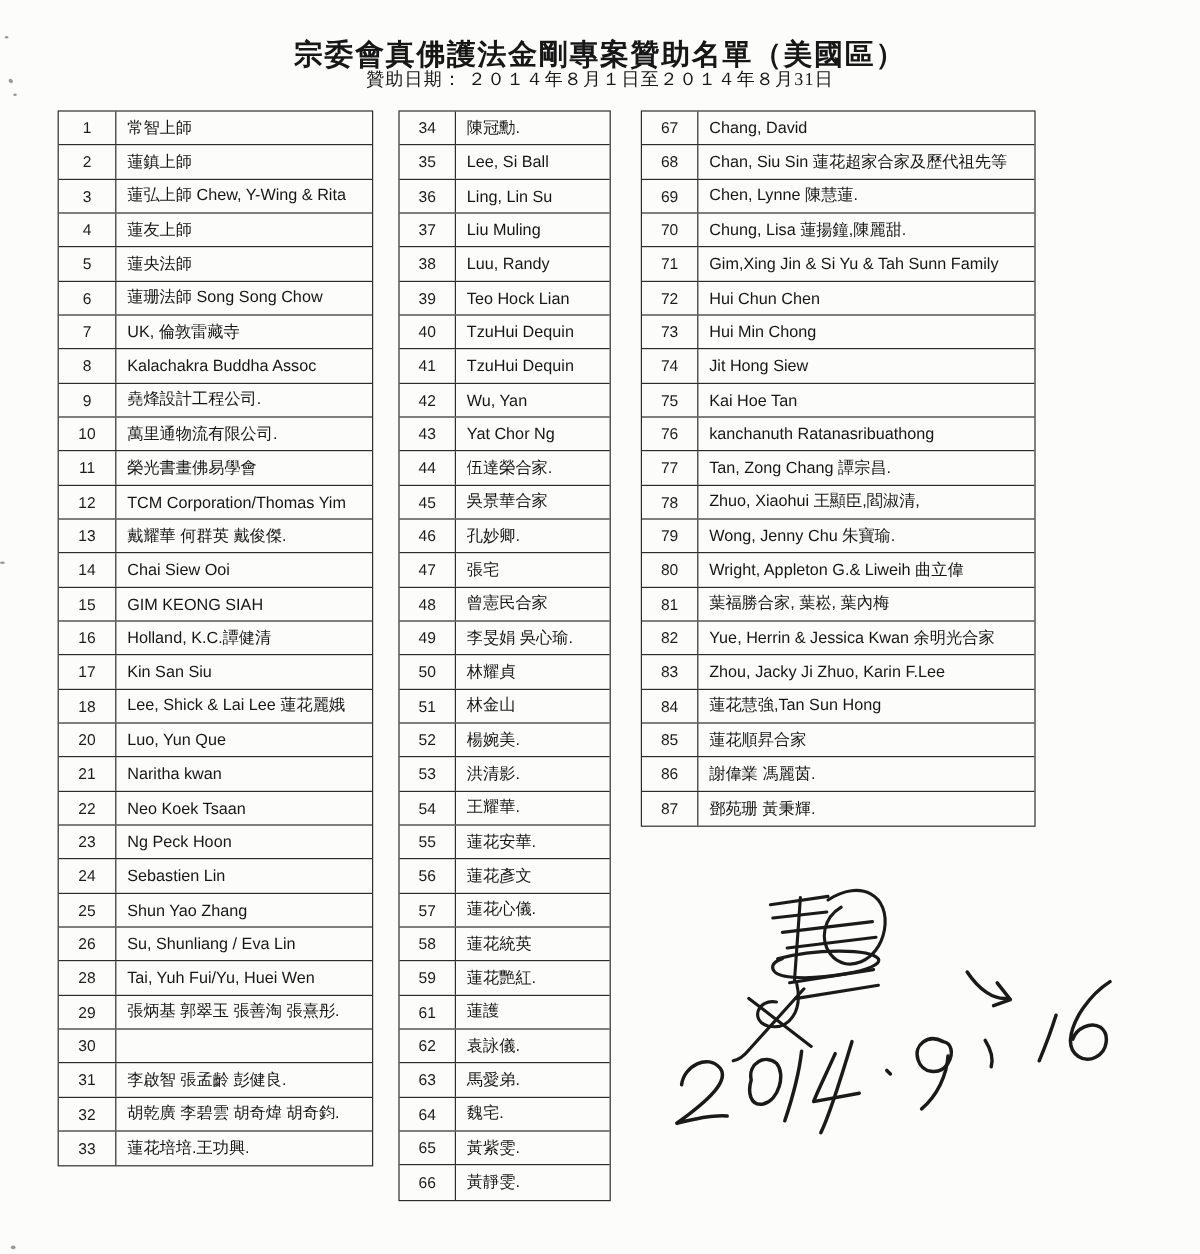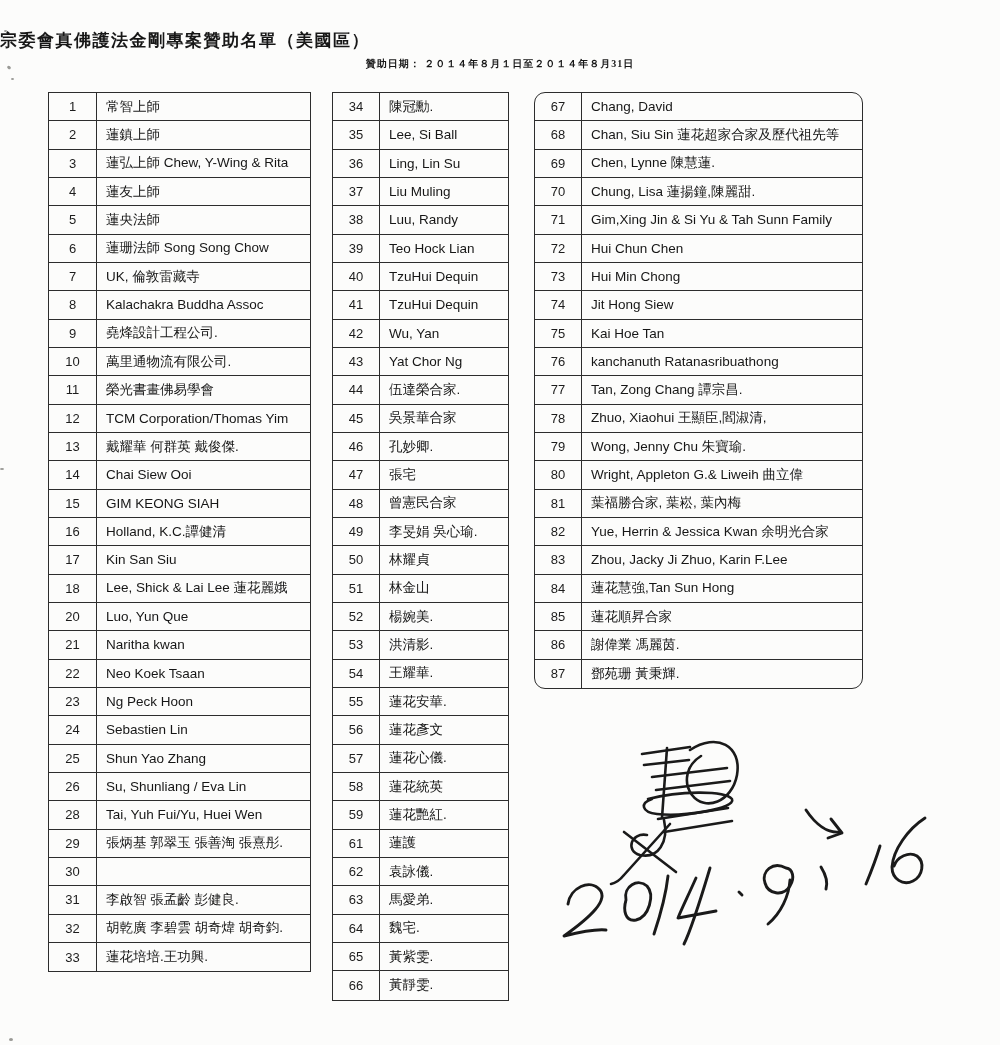--- a/index.html
+++ b/index.html
@@ -2,36 +2,36 @@
 <html><head>
 <meta charset="utf-8">
 <style>
   html,body{margin:0;padding:0;background:#e8e8e6;}
   .page{
     position:relative;width:1000px;height:1045px;margin:0 auto;
     background:#fcfcfb;overflow:hidden;
     font-family:"Liberation Sans","DejaVu Sans",sans-serif;color:#1c1c1c;
   }
   .title{
-    position:absolute;top:29px;left:0;width:1000px;text-align:left;
+    position:absolute;top:29px;left:0;width:1000px;text-align:center;
     font-family:"Liberation Serif","DejaVu Serif",serif;
-    font-size:17px;font-weight:600;letter-spacing:1.5px;color:#171717;
+    font-size:24px;font-weight:600;letter-spacing:1.5px;color:#171717;
   }
   .subtitle{
     position:absolute;top:57px;left:0;width:1000px;text-align:center;
     font-family:"Liberation Serif","DejaVu Serif",serif;
-    font-size:10px;font-weight:700;letter-spacing:1px;color:#171717;
+    font-size:15px;font-weight:400;letter-spacing:1px;color:#171717;
   }
   .col{
     position:absolute;top:92px;border:1.5px solid #2d2d2d;background:#fcfcfb;
     box-sizing:border-box;
   }
   .col-a{left:48px;width:263px;}
   .col-b{left:332px;width:177px;text-align:center;}
-  .col-c{left:534px;width:329px;border-radius:11px;}
+  .col-c{left:534px;width:329px;}
   .row{
     display:flex;height:28.34px;border-bottom:1px solid #2d2d2d;
     box-sizing:border-box;align-items:stretch;
   }
   .row:last-child{border-bottom:none;}
   .num{
     flex:none;width:46px;border-right:1px solid #2d2d2d;
     display:flex;align-items:center;justify-content:center;
     font-size:13px;color:#1c1c1c;
   }

